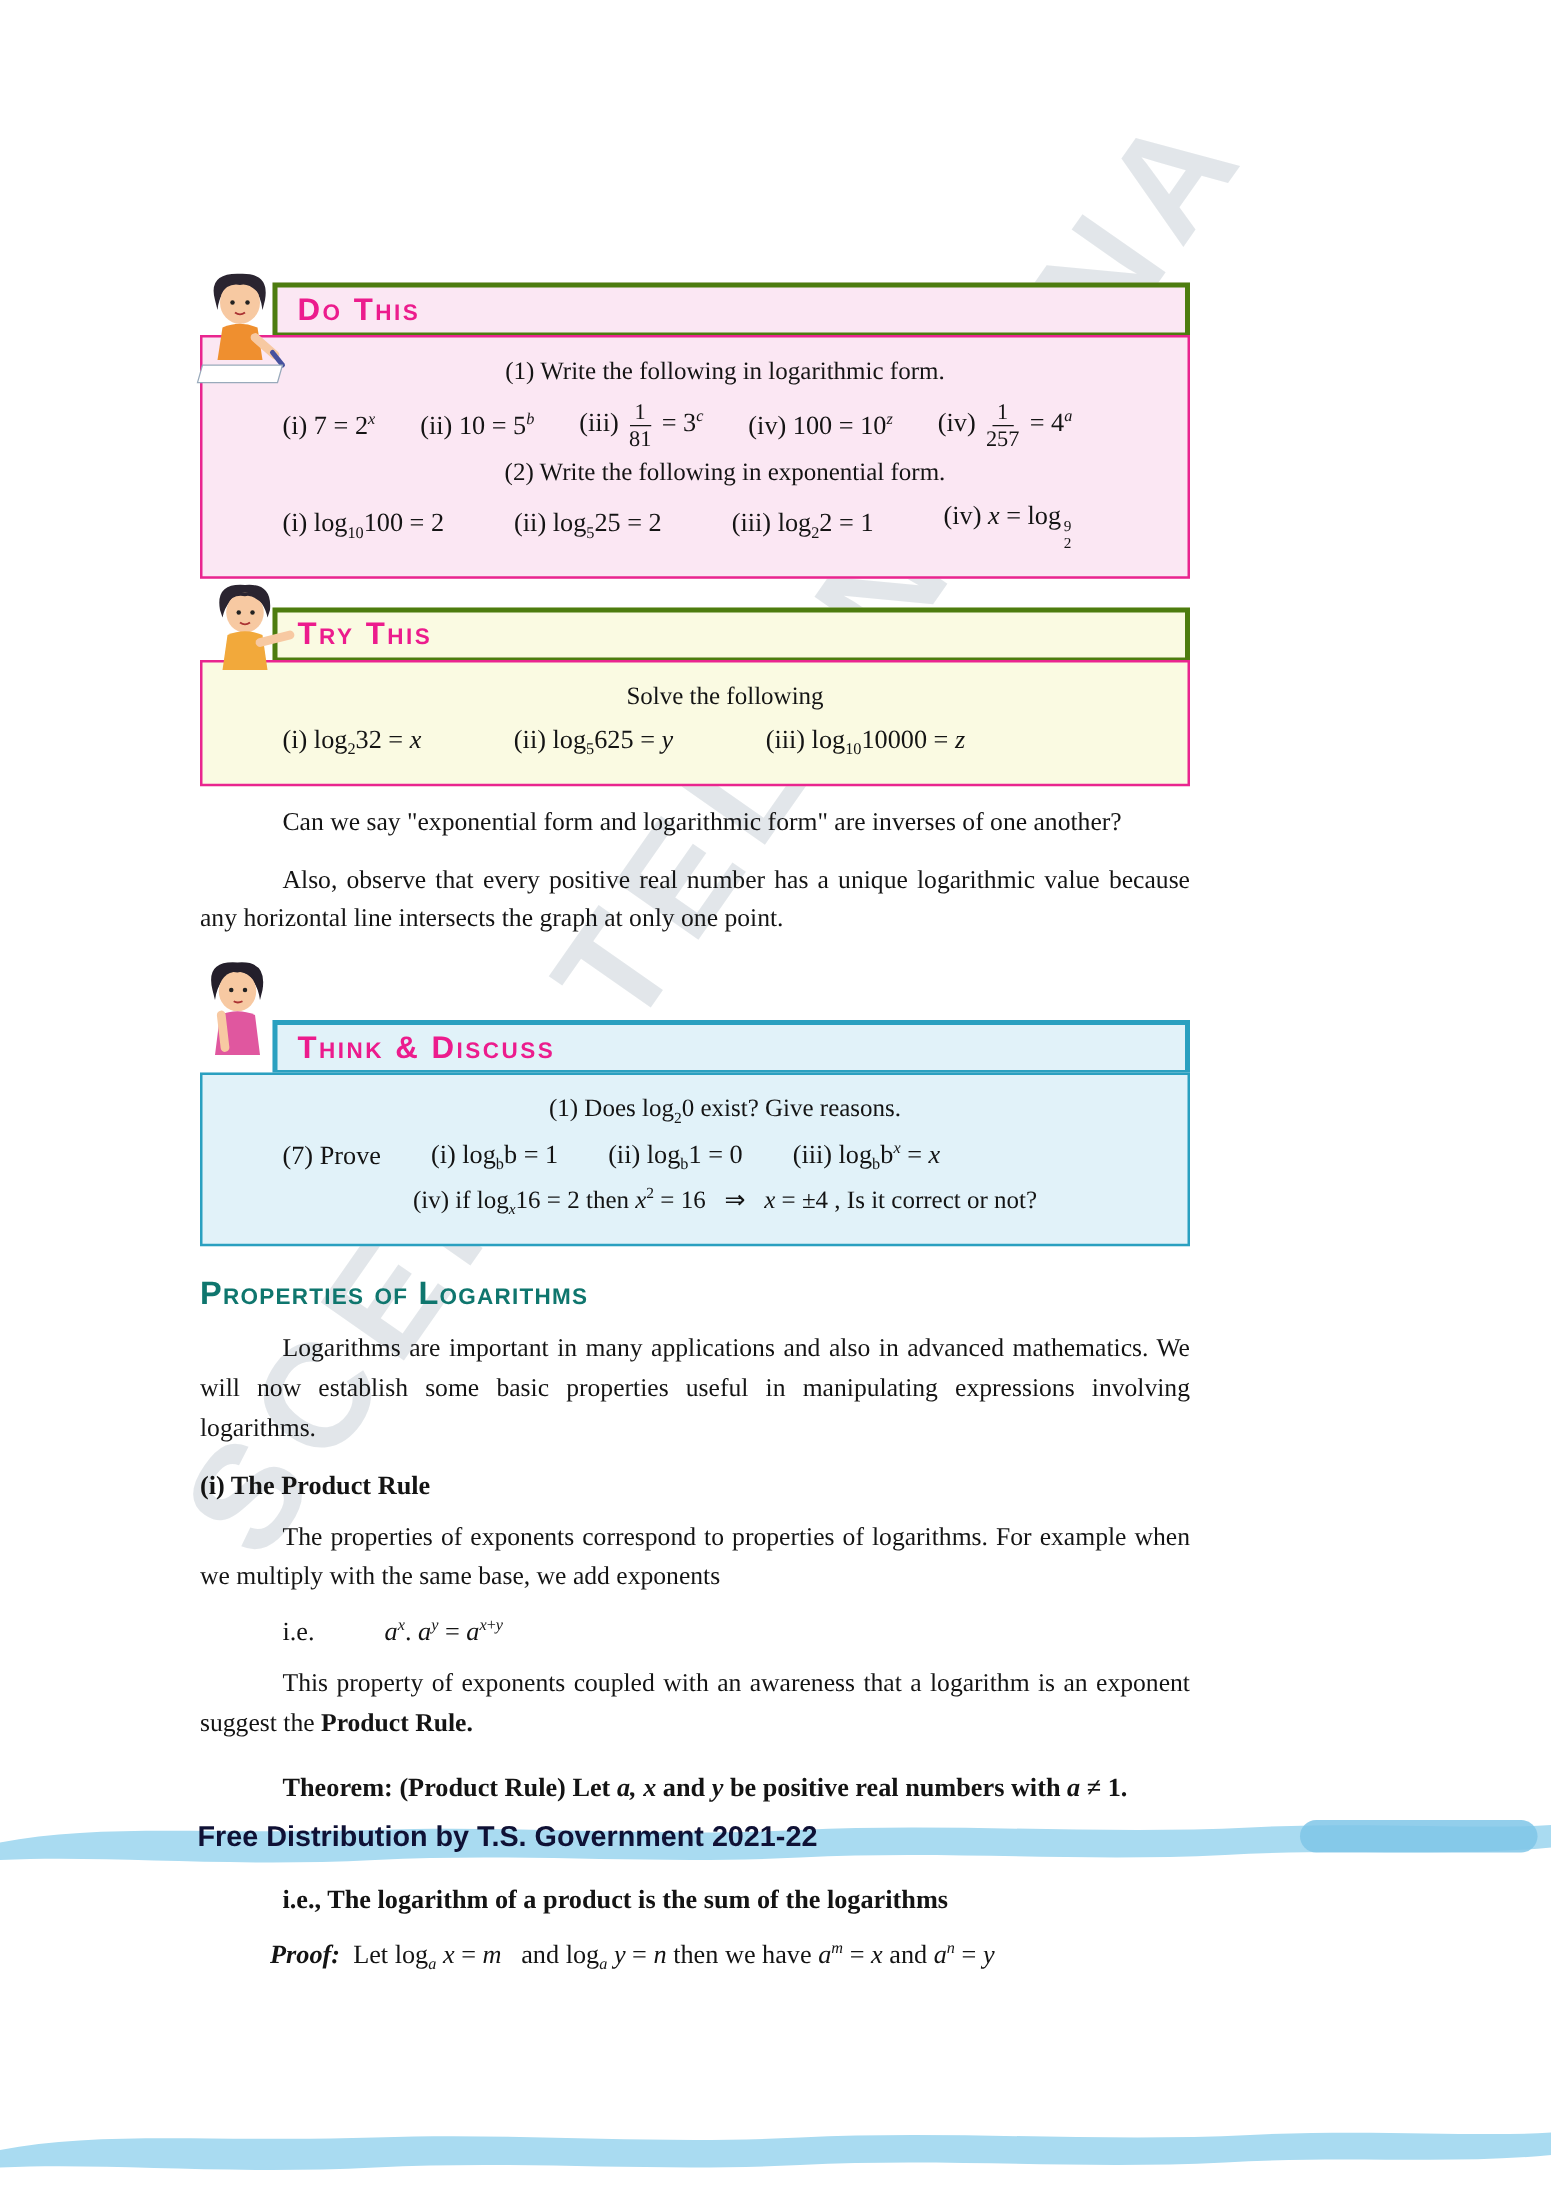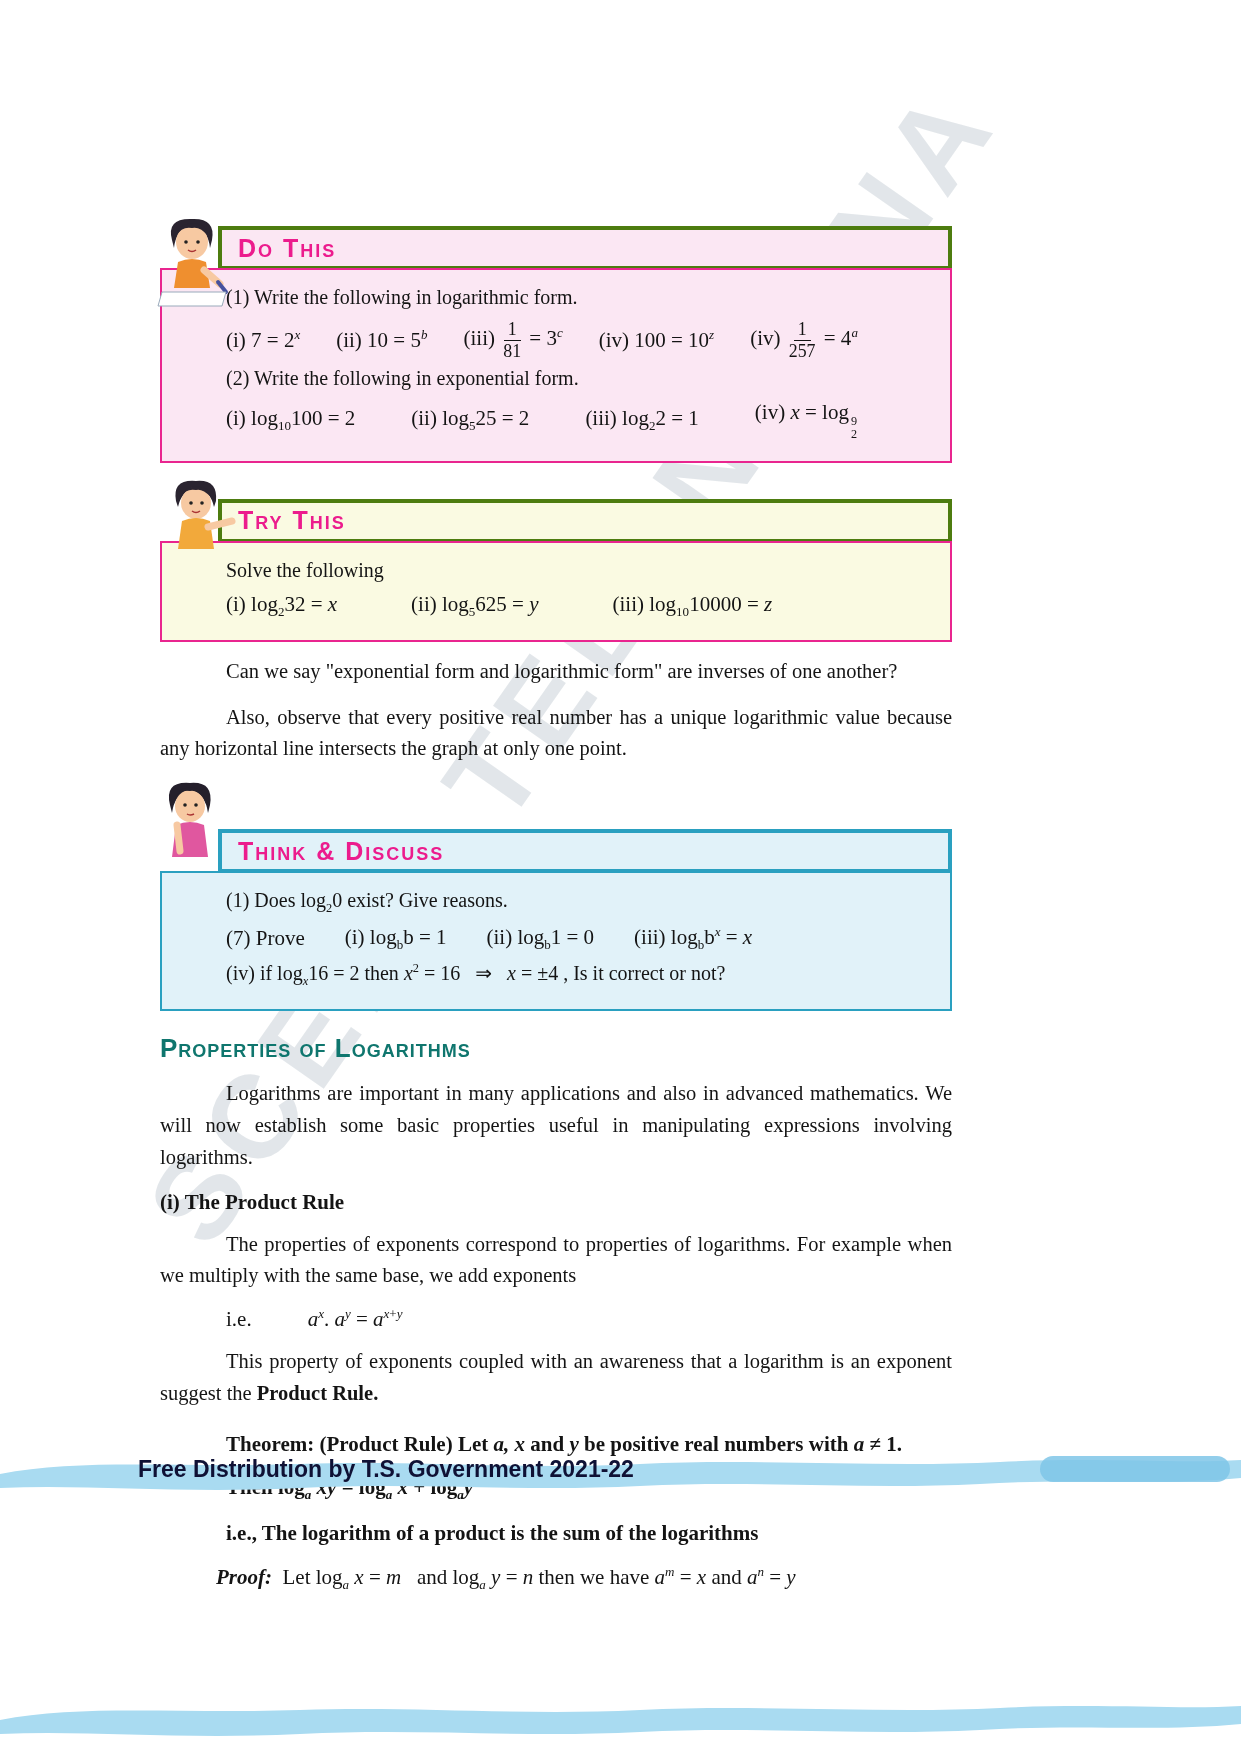--- a/index.html
+++ b/index.html
@@ -13,36 +13,36 @@
   .banner{position:absolute;left:0;width:1241px;height:44px;z-index:2;}
   .banner svg.wave{position:absolute;left:0;top:0;width:100%;height:100%;}
   .top-banner{top:126px;}
   .bottom-banner{top:1448px;}
   .bottom-stripe{top:1694px;}
   .hdr-title{position:absolute;left:632px;top:7px;font-family:"Liberation Sans",sans-serif;
              font-weight:bold;font-size:24px;color:#0f1135;}
   .page-pill{position:absolute;left:836px;top:6px;width:112px;height:31px;border-radius:16px;
              background:#56b4e3;display:flex;align-items:center;justify-content:center;
              font-family:"Liberation Sans",sans-serif;font-weight:bold;font-size:23px;color:#0c0c22;}
-  .footer-text{position:absolute;left:138px;top:8px;font-family:"Liberation Sans",sans-serif;
+  .footer-text{position:absolute;left:158px;top:8px;font-family:"Liberation Sans",sans-serif;
              font-weight:bold;font-size:23px;color:#0f1135;}
   .banner-accent{position:absolute;top:8px;height:26px;border-radius:13px;background:#7fc6e8;opacity:.85;}
   .accent-left{left:92px;width:85px;}
   .accent-right{left:1040px;width:190px;}
   
   .content{position:absolute;left:160px;top:170px;width:792px;z-index:1;}
   
   .box{position:relative;}
   .box-title{margin-left:58px;height:36px;display:flex;align-items:center;padding-left:16px;
              font-family:"Liberation Sans",sans-serif;font-weight:bold;font-variant:small-caps;
              font-size:25px;color:#ec1c8d;letter-spacing:2px;border:4px solid #4d7c0f;}
-  .box-body{border:2px solid #e9258f;margin-top:-2px;padding:10px 16px 14px 64px;font-size:20px;}
+  .box-body{border:2px solid #e9258f;margin-top:-2px;padding:10px 16px 14px 64px;font-size:20px;text-align:center;}
   .do-box{margin-top:56px;}
   .do-box .box-title,.do-box .box-body{background:#fbe7f3;}
-  .try-box{margin-top:36px;}
+  .try-box{margin-top:23px;}
   .try-box .box-title,.try-box .box-body{background:#fafae2;}
   .think-box{margin-top:64px;}
   .think-box .box-title,.think-box .box-body{background:#e1f2f9;border-color:#2aa0c0;}
   .line{margin:6px 0;}
   .eq-row{display:flex;align-items:center;margin:10px 0 6px 0;font-size:21px;}
   .eq-row-1{gap:36px;}
   .eq-row-2{gap:56px;}
   .eq-row-try{gap:74px;}
   .eq-row-prove{gap:40px;margin:8px 0;}
   .mascot{position:absolute;z-index:3;}

